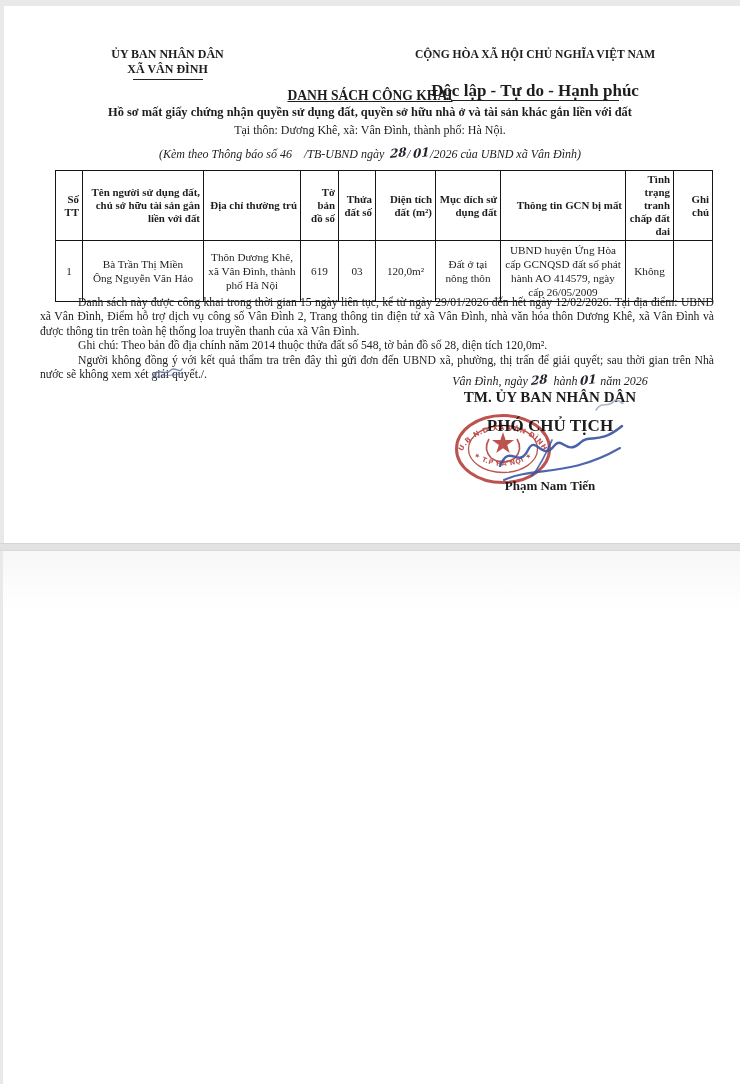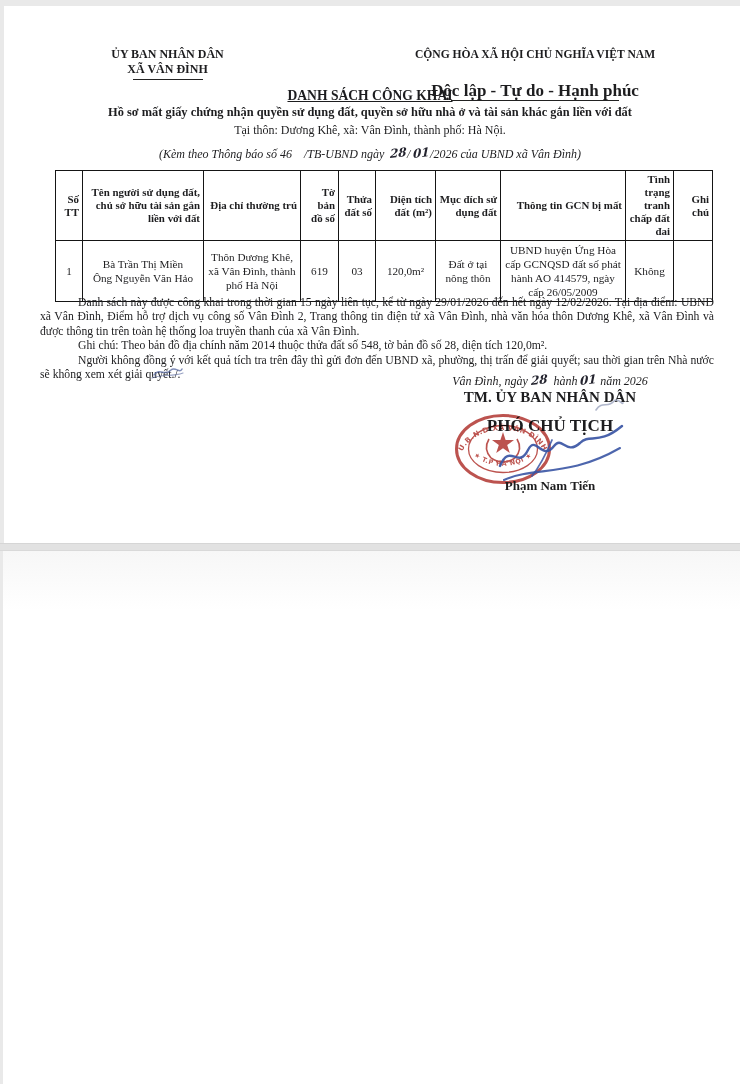--- a/index.html
+++ b/index.html
@@ -122,21 +122,21 @@
         <td>UBND huyện Ứng Hòa cấp GCNQSD đất số phát hành AO 414579, ngày cấp 26/05/2009</td>
         <td>Không</td>
         <td></td>
       </tr>
     </tbody>
       </table>
 
     <div class="paras">
       <p>Danh sách này được công khai trong thời gian 15 ngày liên tục, kể từ ngày 29/01/2026 đến hết ngày 12/02/2026. Tại địa điểm: UBND xã Vân Đình, Điểm hỗ trợ dịch vụ công số Vân Đình 2, Trang thông tin điện tử xã Vân Đình, nhà văn hóa thôn Dương Khê, xã Vân Đình và được thông tin trên toàn hệ thống loa truyền thanh của xã Vân Đình.</p>
       <p>Ghi chú: Theo bản đồ địa chính năm 2014 thuộc thửa đất số 548, tờ bản đồ số 28, diện tích 120,0m².</p>
-      <p>Người không đồng ý với kết quả tích tra trên đây thì gửi đơn đến UBND xã, phường, thị trấn để giải quyết; sau thời gian trên Nhà nước sẽ không xem xét giải quyết./.</p>
+      <p>Người không đồng ý với kết quả thẩm tra trên đây thì gửi đơn đến UBND xã, phường, thị trấn để giải quyết; sau thời gian trên Nhà nước sẽ không xem xét giải quyết./.</p>
     </div>
 
     <svg class="flourish-svg" viewBox="0 0 36 17">
       <path d="M4,11 C10,3 15,13 21,6 C25,2 30,10 32,5" fill="none" stroke="#56679f" stroke-width="1.5" stroke-linecap="round" opacity="0.75"></path>
       <path d="M2,14 C12,10 22,13 33,9" fill="none" stroke="#56679f" stroke-width="1.2" stroke-linecap="round" opacity="0.6"></path>
     </svg>
 
     <div class="date-line"><span>Vân Đình, ngày </span><span class="hand">28</span><span>  hành </span><span class="hand">01</span><span> năm 2026</span></div>
 
     <div class="sig-org">TM. ỦY BAN NHÂN DÂN</div>

